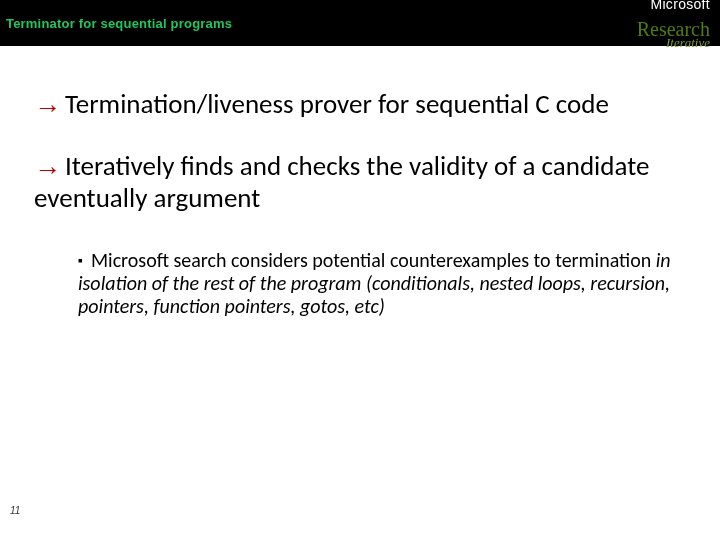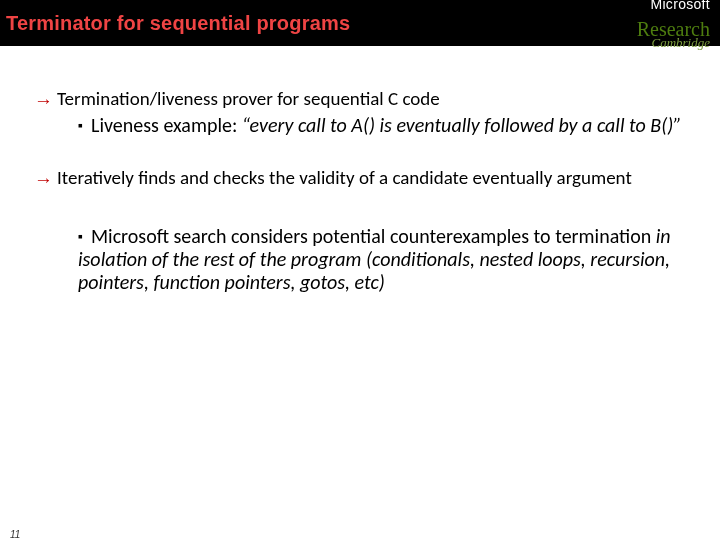--- a/index.html
+++ b/index.html
@@ -22,23 +22,23 @@
     background: #000;
     height: 46px;
     width: 100%;
     display: flex;
     align-items: center;
     justify-content: space-between;
     padding: 0 10px 0 6px;
     box-sizing: border-box;
   }
   .titlebar .title {
-    color: #ef4444;
+    color: #22c55e;
     font-weight: 700;
-    font-size: 20px;
+    font-size: 13px;
     font-family: Arial, sans-serif;
     letter-spacing: 0.2px;
   }
   .logo {
     display: flex;
     flex-direction: column;
     align-items: flex-end;
     line-height: 1;
   }
   .logo-ms {
@@ -65,21 +65,21 @@
     font-family: Georgia, "Times New Roman", serif;
     margin-left: 1px;
     margin-top: -3px;
   }
   .content {
     padding: 42px 20px 0 34px;
     box-sizing: border-box;
   }
   .b1 {
     margin: 0 0 2px 0;
-    font-size: 19px;
+    font-size: 27px;
     line-height: 1.15;
   }
   .arrow {
     color: #c00000;
     font-weight: 700;
     margin-right: 4px;
     font-family: "Arial", sans-serif;
   }
   .b1-text {
     color: #000;
@@ -101,51 +101,48 @@
   }
   .block {
     margin-bottom: 36px;
   }
   .block.tight {
     margin-bottom: 30px;
   }
   .pagenum {
     position: absolute;
     left: 10px;
-    bottom: 0;
+    bottom: 24px;
     font-size: 10px;
     color: #333;
     font-family: Arial, sans-serif;
     font-style: italic;
   }
 </style>
 </head>
 <body>
 
 <div class="slide">
 
   <div class="titlebar">
     <div class="title">Terminator for sequential programs</div>
     <div class="logo">
       <div class="logo-ms">Microsoft</div>
       <div class="logo-wrap">
         <div class="logo-research">Research</div>
       </div>
-      <div class="logo-cambridge">Cambridge</div>
+      <div class="logo-cambridge">Iterative</div>
     </div>
   </div>
 
   <div class="content">
 
     <div class="block tight">
       <div class="b1">
         <span class="arrow">→</span><span class="b1-text">Termination/liveness prover for sequential C code</span>
-      </div>
-      <div class="b2">
-        <span class="square">▪</span><span>Liveness example: </span><span class="italic">“every call to A() is eventually followed by a call to B()”</span>
       </div>
     </div>
 
     <div class="block">
       <div class="b1">
         <span class="arrow">→</span><span class="b1-text">Iteratively finds and checks the validity of a candidate eventually argument</span>
       </div>
     </div>
 
     <div class="block">

